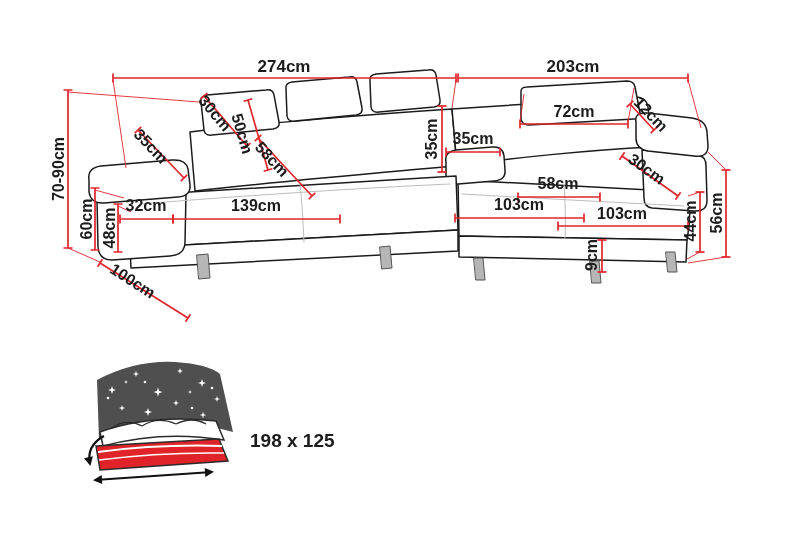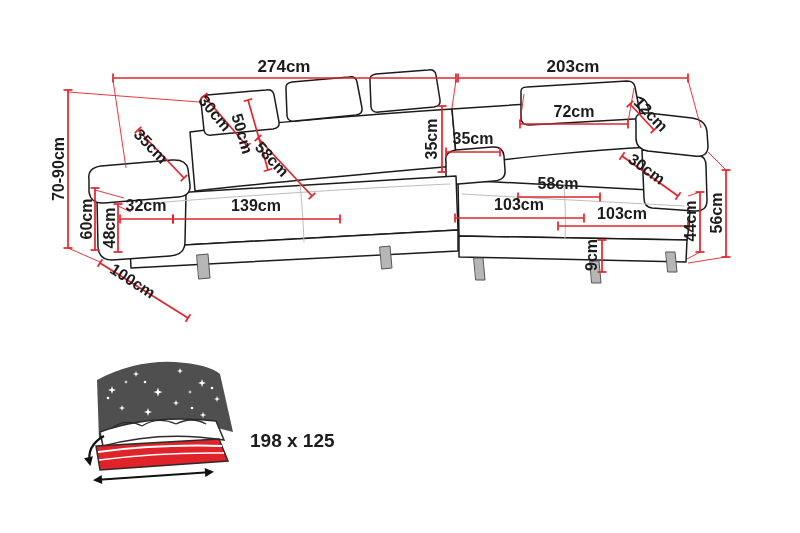--- a/index.html
+++ b/index.html
@@ -1,16 +1,16 @@
 <!DOCTYPE html>
 <html><head>
 <meta charset="utf-8">
 <style>
   html,body{margin:0;padding:0;background:#fff;}
-  .stage{position:relative;width:800px;height:533px;background:#ffffff;overflow:hidden;}
+  .stage{position:relative;width:800px;height:533px;background:#ffffff;overflow:hidden;border-radius:15px;}
   svg{display:block;}
   svg text{font-family:"Liberation Sans",sans-serif;font-weight:700;fill:#1c1c1c;}
   .dim{font-size:16px;text-anchor:middle;}
   .dim-lg{font-size:17px;text-anchor:middle;}
   .bed-label{font-size:19px;text-anchor:start;}
 </style>
 </head>
 <body>
 
 <div class="stage">

